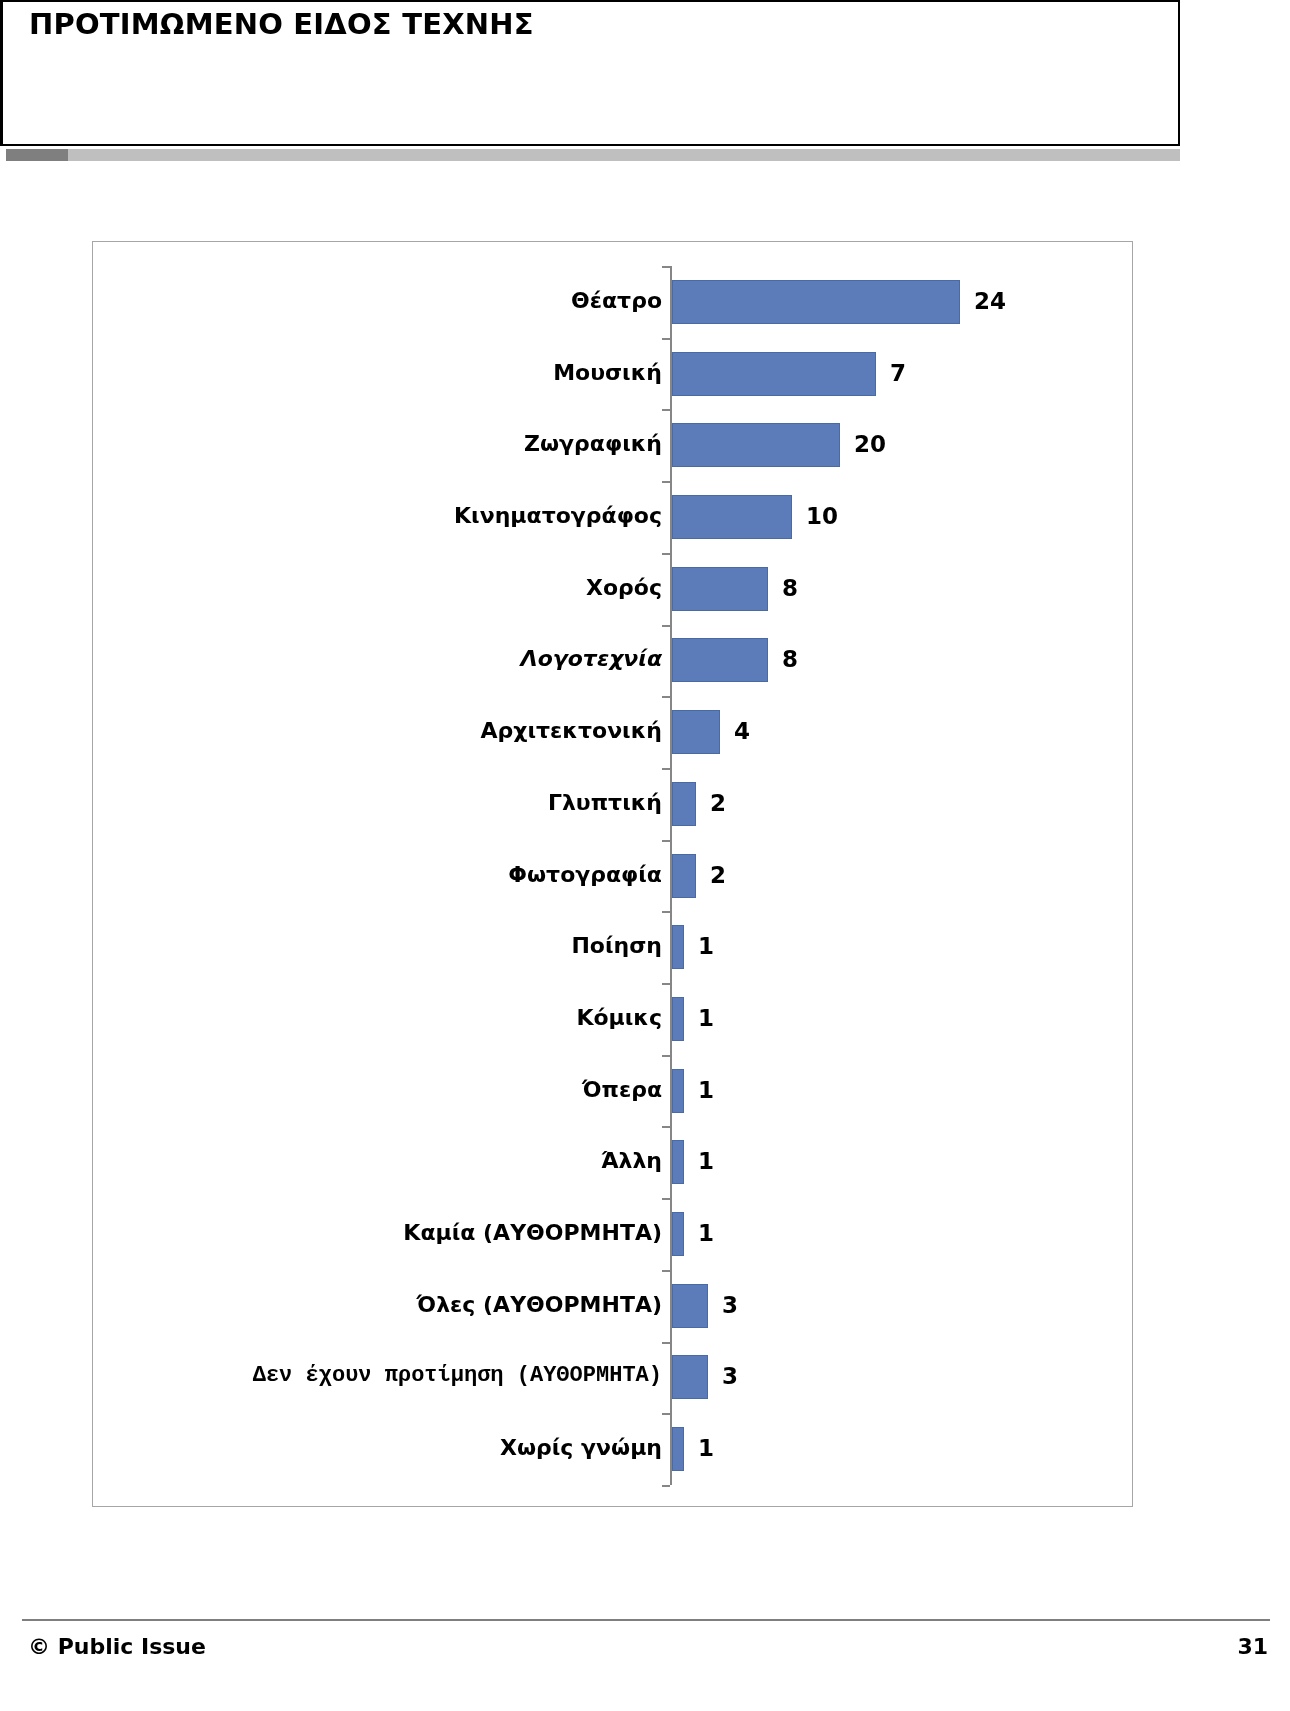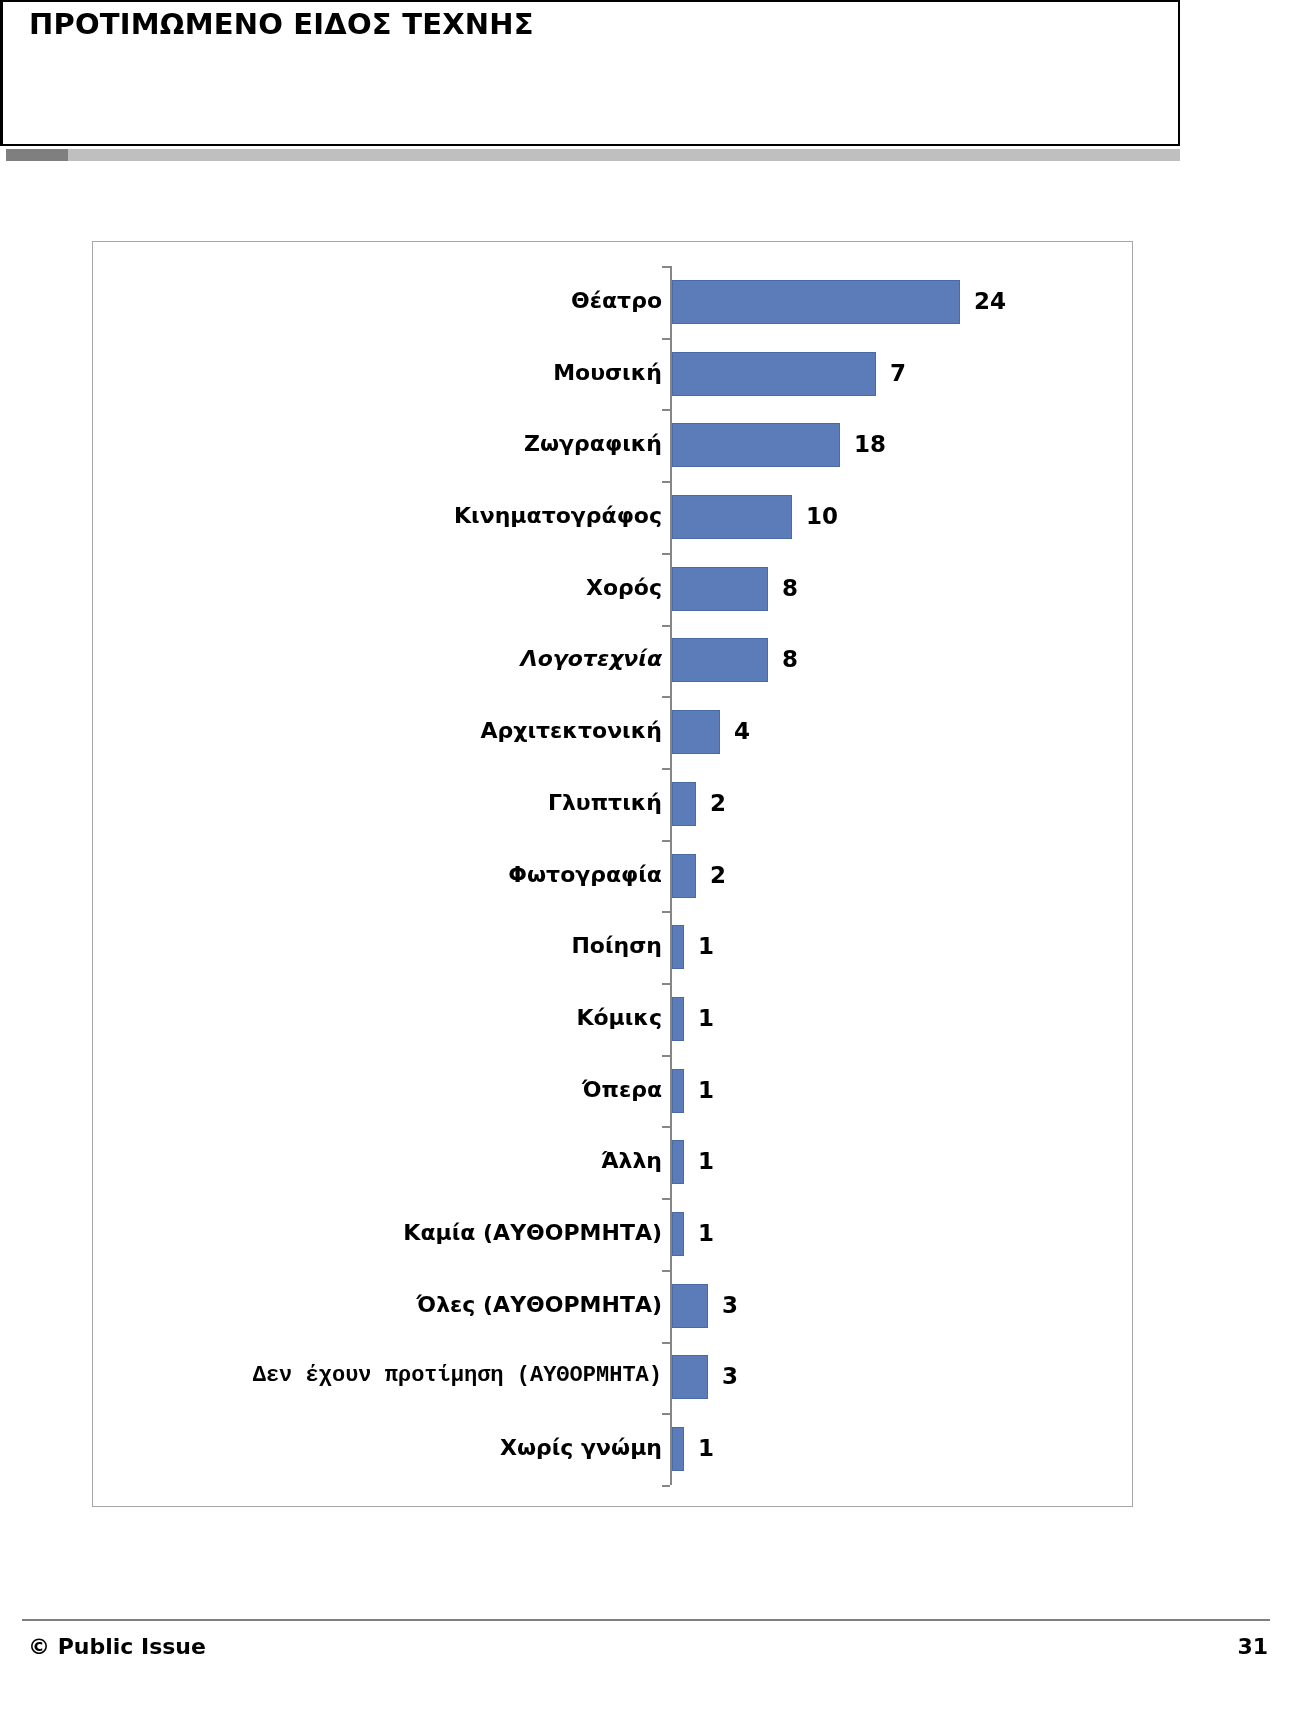--- a/index.html
+++ b/index.html
@@ -113,21 +113,21 @@
       <div class="cat-label" style="top: 47.8529px;">Θέατρο</div>
       <div class="bar" style="top: 37.8529px; width: 288px; height: 44px; background: rgb(91, 124, 184); border-color: rgb(74, 106, 165);"></div>
       <div class="bar-value" style="left: 881px; top: 47.8529px;">24</div>
       <div class="tick" style="top: 95.7059px;"></div>
       <div class="cat-label" style="top: 119.559px;">Μουσική</div>
       <div class="bar" style="top: 109.559px; width: 204px; height: 44px; background: rgb(91, 124, 184); border-color: rgb(74, 106, 165);"></div>
       <div class="bar-value" style="left: 797px; top: 119.559px;">7</div>
       <div class="tick" style="top: 167.412px;"></div>
       <div class="cat-label" style="top: 191.265px;">Ζωγραφική</div>
       <div class="bar" style="top: 181.265px; width: 168px; height: 44px; background: rgb(91, 124, 184); border-color: rgb(74, 106, 165);"></div>
-      <div class="bar-value" style="left: 761px; top: 191.265px;">18</div>
+      <div class="bar-value" style="left: 761px; top: 191.265px;">20</div>
       <div class="tick" style="top: 239.118px;"></div>
       <div class="cat-label" style="top: 262.971px;">Κινηματογράφος</div>
       <div class="bar" style="top: 252.971px; width: 120px; height: 44px; background: rgb(91, 124, 184); border-color: rgb(74, 106, 165);"></div>
       <div class="bar-value" style="left: 713px; top: 262.971px;">10</div>
       <div class="tick" style="top: 310.824px;"></div>
       <div class="cat-label" style="top: 334.676px; text-align: right;">Χορός</div>
       <div class="bar" style="top: 324.676px; width: 96px; height: 44px; background: rgb(91, 124, 184); border-color: rgb(74, 106, 165);"></div>
       <div class="bar-value" style="left: 689px; top: 334.676px;">8</div>
       <div class="tick" style="top: 382.529px;"></div>
       <div class="cat-label" style="top: 406.382px; font-style: italic;">Λογοτεχνία</div>

